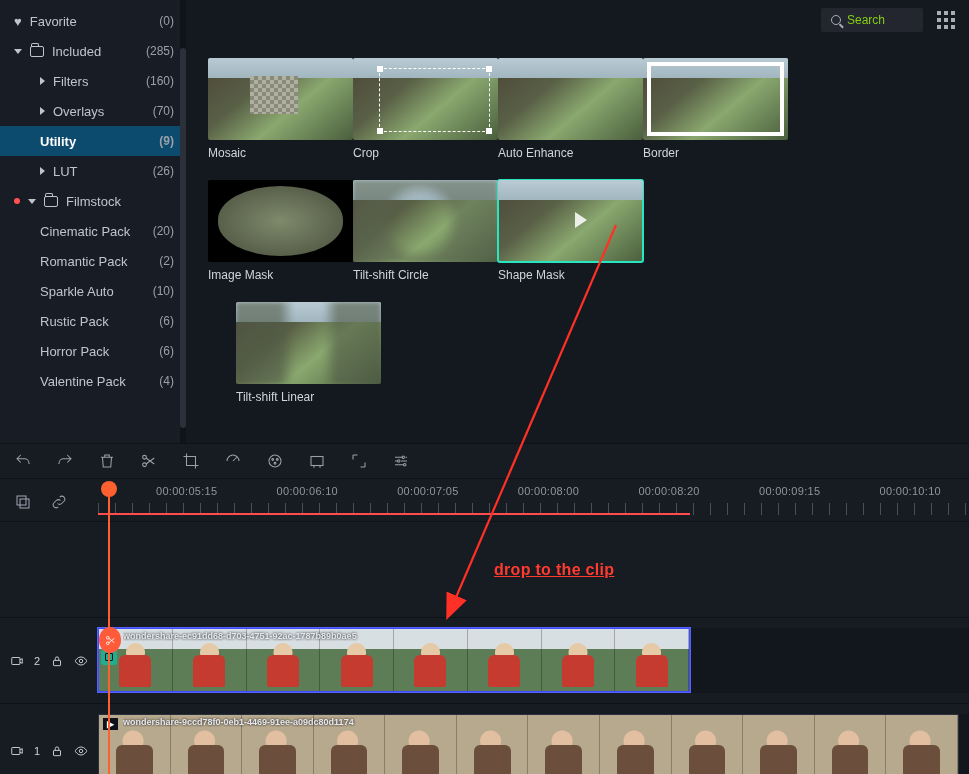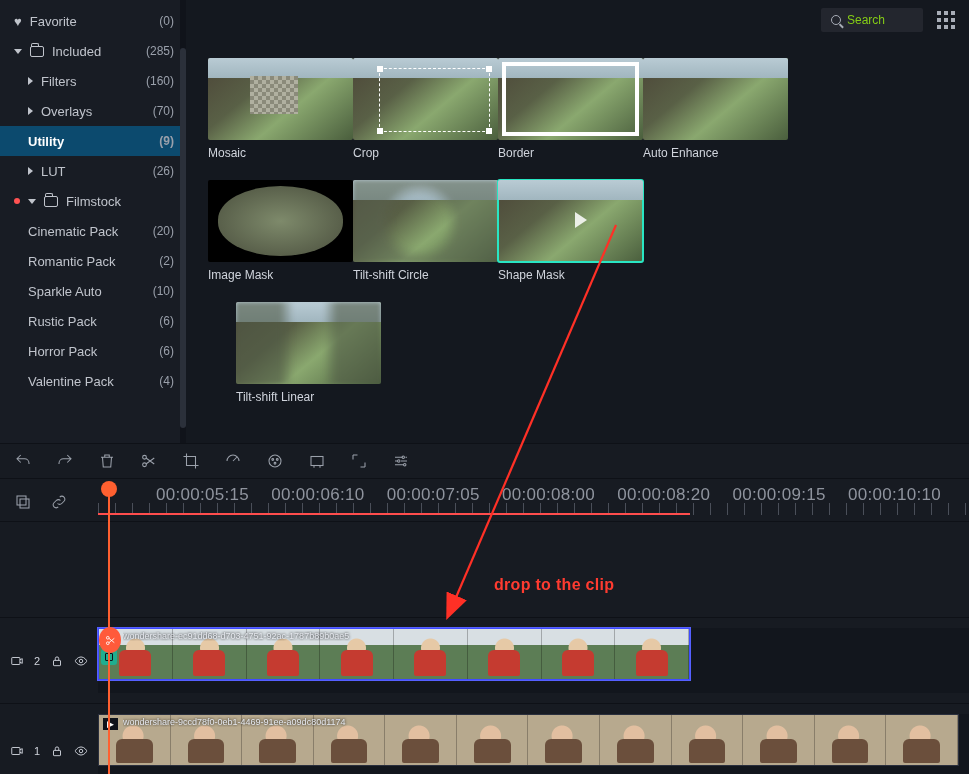--- a/index.html
+++ b/index.html
@@ -37,21 +37,21 @@
     justify-content: space-between;
     height: 30px;
     padding: 0 12px 0 14px;
     color: #c0c4cc;
     cursor: pointer;
     font-size: 13px;
   }
   .side-row.selected { background: #0c4a6e; color:#fff;font-weight:bold; }
   .side-row .left { display:flex; align-items:center; gap:8px; }
   .side-row .count { color:#9aa0ab; font-size:12px; }
-  .side-row.indent1 { padding-left: 28px; }
+  .side-row.indent1 { padding-left: 40px; }
   .side-row.favorite .left{ font-weight:500; }
   .dot-accent { width:6px; height:6px; border-radius:50%; background:#ff5252; flex:none; }
   .side-arrow { width:0; height:0; border-style:solid; }
   .side-arrow.down { border-width:5px 4px 0 4px; border-color:#c0c4cc transparent transparent transparent; }
   .side-arrow.right{ border-width:4px 0 4px 5px; border-color:transparent transparent transparent #c0c4cc; }
   .folder-ico { display:inline-block; width:14px; height:11px; border:1px solid #c0c4cc; border-radius:2px; position:relative; }
   .folder-ico::before{ content:''; position:absolute; top:-4px; left:0; width:6px; height:3px; border:1px solid #c0c4cc; border-bottom:none; border-radius:2px 2px 0 0;}
   .heart-ico { color:#c0c4cc; font-size:13px; }
   .scroll-gutter{ position:absolute; right:0; top:0; bottom:0; width:6px; background:#10131a; }
   .scroll-thumb { position:absolute; right:0; top:48px; width:6px; height:380px; background:#2b303a; border-radius:3px; }
@@ -184,21 +184,21 @@
     position:absolute; left:14px; top:14px;
     display:flex; gap:18px; align-items:center;
   }
   .ruler{
     position:absolute; left:98px; right:0; top:6px; height:30px;
   }
   .ruler-labels{
     position:absolute; left:0; right:0; top:0;
     display:flex; justify-content:space-between;
     padding:0 28px 0 58px;
-    color:#8f949e; font-size:17px;
+    color:#8f949e; font-size:11px;
     letter-spacing:.3px;
   }
   .ruler-ticks{
     position:absolute; left:0; right:0; top:18px; height:12px;
     background:
       repeating-linear-gradient(90deg,#4a4f59 0 1px,transparent 1px 17px);
   }
   .ruler-range{
     position:absolute; top:28px; left:0; width:592px; height:2px;
     background:#ff4d4d;
@@ -235,24 +235,25 @@
     position:absolute; left:98px; right:0; top:10px; bottom:10px;
     background:#12161d;
   }
   .track .head{
     position:absolute; left:0; top:0; bottom:0; width:98px;
     display:flex; align-items:center; gap:10px; padding-left:10px;
   }
   .track .head .num{ font-size:11px; color:#cfd3db; }
   .track .head svg{ width:14px; height:14px; stroke:#cfd3db; fill:none; stroke-width:1.6; }
   .clip{
-    position:absolute; top:10px; height:52px;
+    position:absolute; top:10px; height:64px;
     border:1px solid #3f4bff; background:#1d253a;
     overflow:hidden;
     display:flex;
+    font-weight:bold;
   }
   .clip.selected{ outline:1px solid #5560ff; }
   .clip .badge{
     position:absolute; top:3px; left:4px;
     background:#0e121a; color:#fff; font-size:9px;
     padding:1px 4px; display:flex; align-items:center; gap:3px;
     z-index:2;
   }
   .clip .badge-fx{
     position:absolute; top:20px; left:2px;
@@ -291,23 +292,24 @@
     text-shadow:0 0 3px #000;
     z-index:2;
   }
 
   
   .annotation{
     position:absolute; left:0; top:0; width:969px; height:774px;
     pointer-events:none; z-index:50;
   }
   .drop-label{
-    position:absolute; left:494px; top:576px;
+    position:absolute; left:494px; top:561px;
     color:#ff3b30; font-size:16px; font-weight:600; letter-spacing:.3px;
     font-family:"Segoe UI", Arial, sans-serif;
+    text-decoration:underline;
   }
 
   .row1-offset{ margin-top:44px; }
 </style>
 </head>
 <body>
 
 <div class="upper">
   <div class="sidebar">
     <div class="scroll-gutter"></div>
@@ -440,26 +442,26 @@
           <div class="crop-box">
               <i class="c-tl"></i>
               <i class="c-tr"></i>
               <i class="c-bl"></i>
               <i class="c-br"></i>
             </div>
         </div>
         <div class="thumb-label">Crop</div>
       </div>
       <div class="thumb">
+        <div class="thumb-img"></div>
+        <div class="thumb-label">Auto Enhance</div>
+      </div>
+      <div class="thumb">
         <div class="thumb-img border-eff"></div>
         <div class="thumb-label">Border</div>
-      </div>
-      <div class="thumb">
-        <div class="thumb-img"></div>
-        <div class="thumb-label">Auto Enhance</div>
       </div>
     </div>
 
     <div class="thumb-row row2">
       <div class="thumb">
         <div class="thumb-img black">
             <div class="oval"></div>
           </div>
         <div class="thumb-label">Image Mask</div>
       </div>

